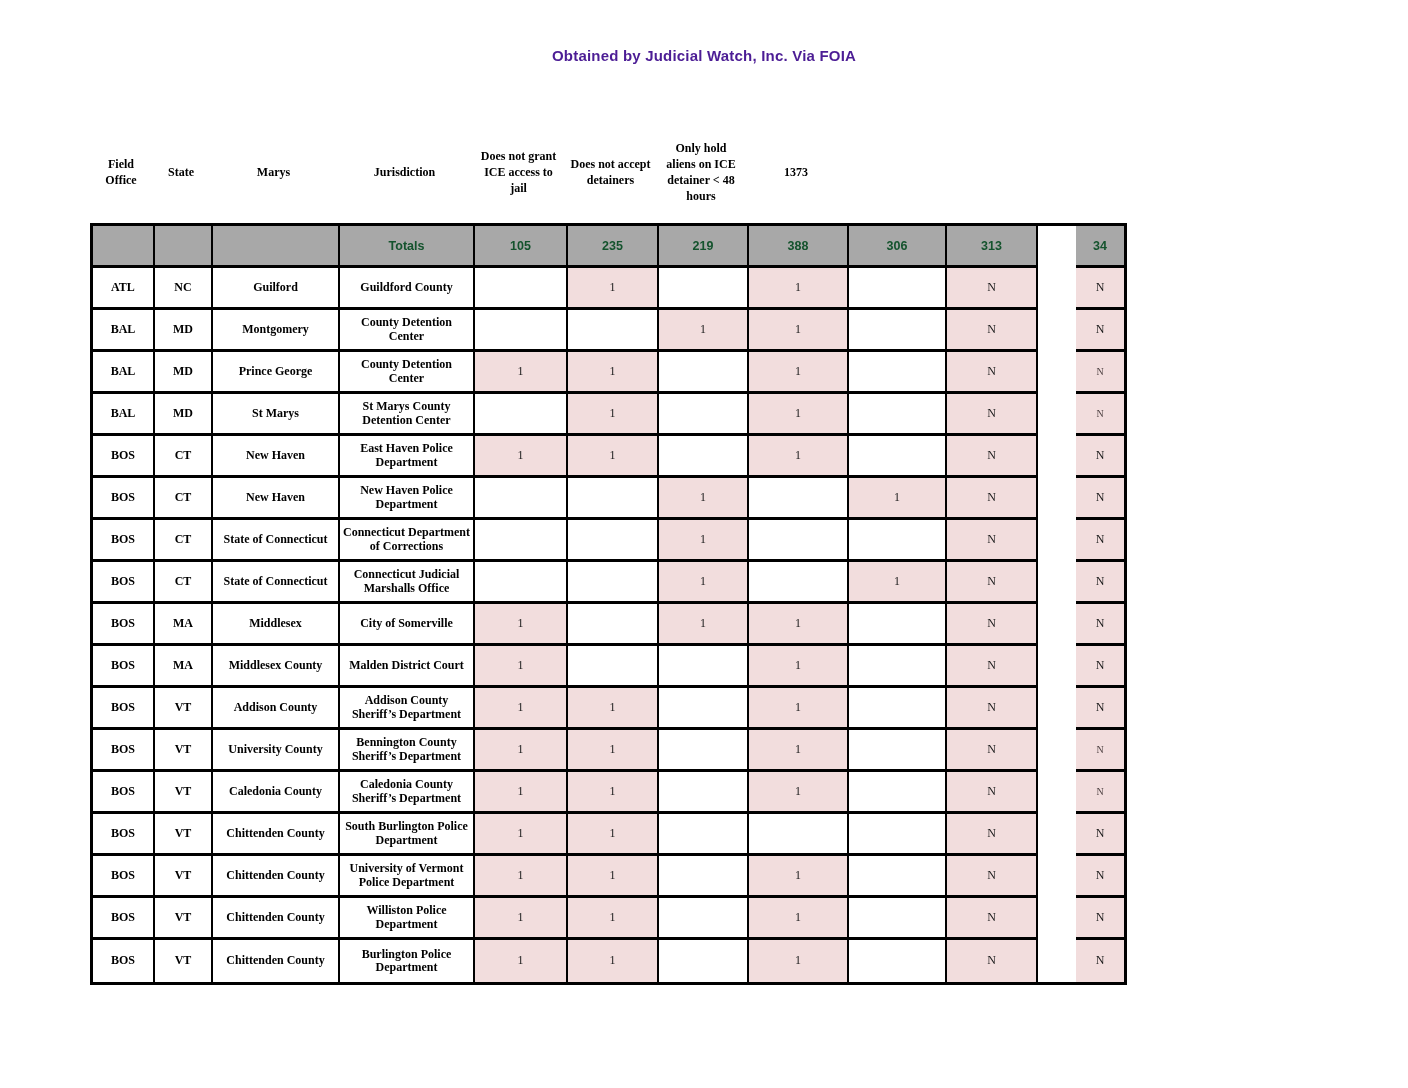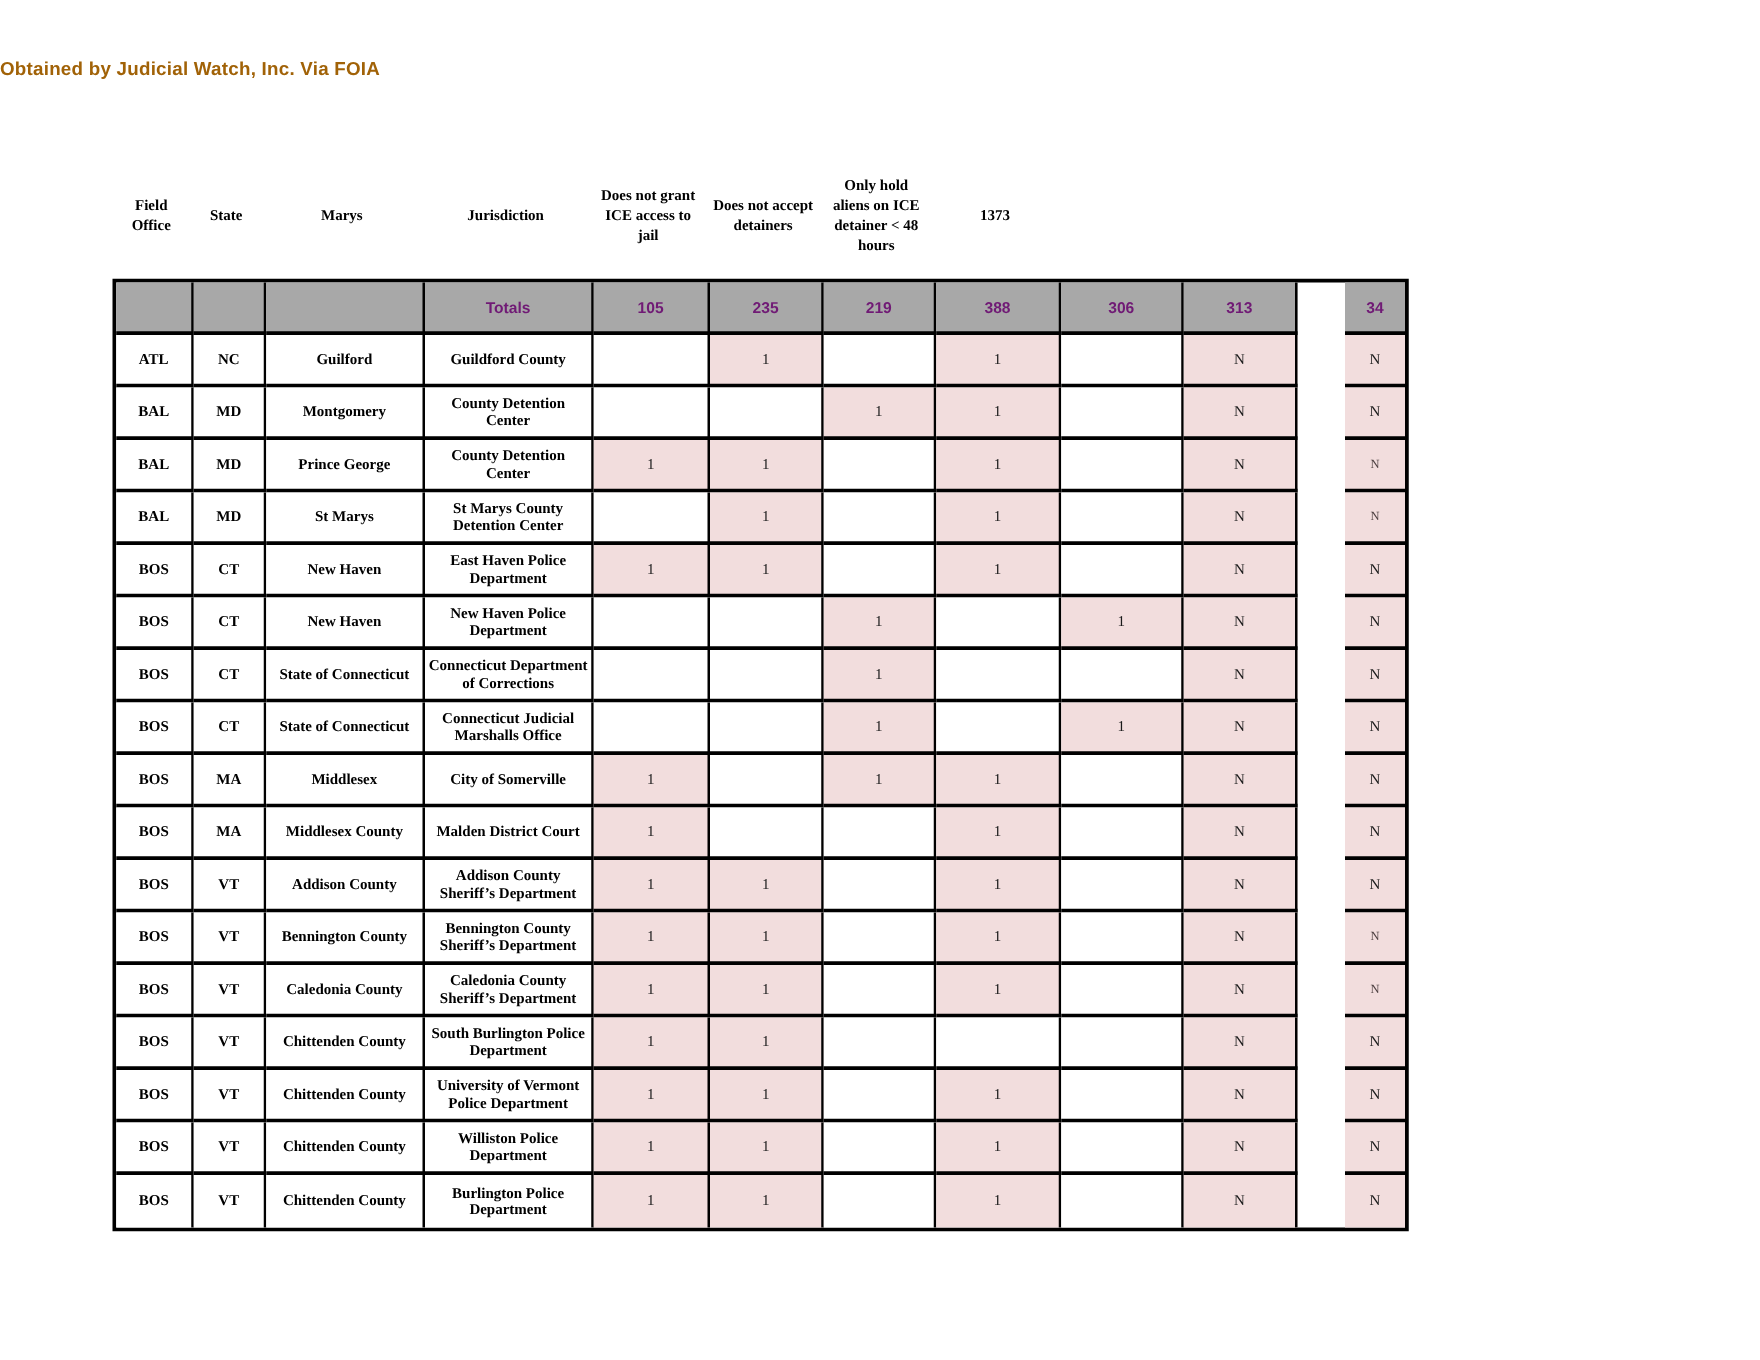--- a/index.html
+++ b/index.html
@@ -6,22 +6,23 @@
     margin: 0; padding: 0;
     width: 1408px; height: 1088px;
     background: #ffffff;
     overflow: hidden;
     font-family: "Liberation Serif", serif;
   }
   .page { position: relative; width: 1408px; height: 1088px; }
 
   .doc-title {
     position: absolute; top: 47px; left: 0; width: 100%;
+    text-align: center;
     font-family: "Liberation Sans", sans-serif;
-    font-size: 15px; font-weight: 700; color: #a16207;
+    font-size: 15px; font-weight: 700; color: #4c1d95;
     letter-spacing: 0.2px;
   }
 
   
   .hdr-grid {
     position: absolute; left: 90px; top: 124px;
     display: grid; height: 96px;
   }
   .hdr-cell {
     display: flex; align-items: center; justify-content: center;
@@ -48,21 +49,21 @@
     font-size: 12px; line-height: 1.12;
     padding: 0 3px;
     background: #ffffff; color: #1a1a1a;
   }
   .cell.last-col { border-right: none; margin-left: 38px; }
   .cell.last-row { border-bottom: none; }
 
   .cell.totals {
     background: #a8a8a8;
     font-family: "Liberation Sans", sans-serif;
-    font-size: 12.5px; font-weight: 700; color: #701a75;
+    font-size: 12.5px; font-weight: 700; color: #14532d;
   }
   .cell.label { font-weight: 700; color: #000; }
   .cell.hl { background: #f2dddd; }
   .cell.val { font-weight: 400; }
   .cell.muted { font-size: 10px; color: #4f4243; }
 </style>
 </head>
 <body>
 
 <div class="page">
@@ -205,21 +206,21 @@
       <div class="cell label">Addison County Sheriff’s Department</div>
       <div class="cell val hl">1</div>
       <div class="cell val hl">1</div>
       <div class="cell val"></div>
       <div class="cell val hl">1</div>
       <div class="cell val"></div>
       <div class="cell val hl">N</div>
       <div class="cell val last-col hl">N</div>
       <div class="cell label">BOS</div>
       <div class="cell label">VT</div>
-      <div class="cell label">Bennington County</div>
+      <div class="cell label">University County</div>
       <div class="cell label">Bennington County Sheriff’s Department</div>
       <div class="cell val hl">1</div>
       <div class="cell val hl">1</div>
       <div class="cell val"></div>
       <div class="cell val hl">1</div>
       <div class="cell val"></div>
       <div class="cell val hl">N</div>
       <div class="cell val last-col hl muted">N</div>
       <div class="cell label">BOS</div>
       <div class="cell label">VT</div>

